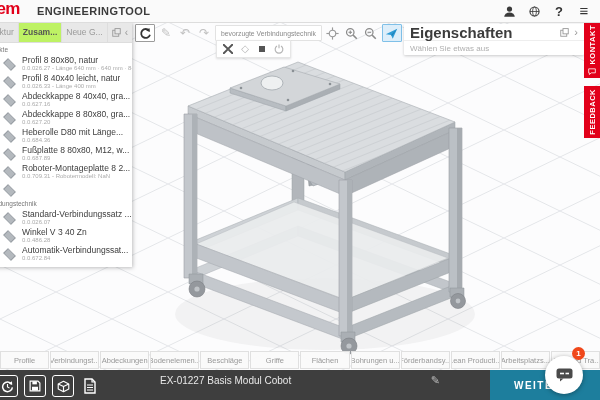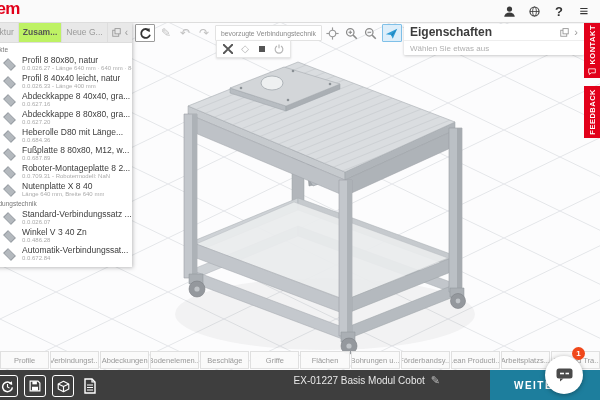--- a/index.html
+++ b/index.html
@@ -44,39 +44,39 @@
   .row{display:flex;align-items:center;height:18px;cursor:pointer;}
   .thumb{flex:0 0 auto;width:9px;height:9px;margin-left:24px;margin-right:7px;
          background:#b4b9be;border:1px solid #969ca2;transform:rotate(45deg) scaleY(.62);}
   .rtxt{overflow:hidden;white-space:nowrap;}
   .rtitle{font-size:8.5px;line-height:9px;color:#3c3c3c;}
   .rsub{font-size:6px;line-height:7px;color:#ababab;}
   
   .props{position:absolute;left:404px;top:24px;width:180px;background:#fff;z-index:20;
          box-shadow:0 1px 3px rgba(0,0,0,.2);border-radius:1px;}
   .props-head{height:16px;display:flex;align-items:center;padding:0 6px;border-bottom:1px solid #eee;}
-  .props-title{font-size:12px;font-weight:bold;color:#3c3c3c;flex:1;}
+  .props-title{font-size:15px;font-weight:bold;color:#3c3c3c;flex:1;}
   .props-icons{display:flex;gap:5px;align-items:center;color:#999;}
   .props-input{height:14px;display:flex;align-items:center;padding:0 6px;font-size:8px;color:#b0b0b0;}
   
   .sidetab{position:absolute;left:584px;width:16px;background:#e2001a;color:#fff;z-index:26;
            display:flex;flex-direction:column;align-items:center;justify-content:center;gap:3px;cursor:pointer;}
   .sidetab span{writing-mode:vertical-rl;transform:rotate(180deg);font-size:7.5px;font-weight:bold;letter-spacing:.5px;}
   .kontakt{top:22px;height:56px;} .feedback{top:86px;height:52px;}
   
   .btabs{position:absolute;left:0;top:351px;width:600px;height:18px;display:flex;gap:1px;z-index:20;}
   .btab{flex:1;background:rgba(250,250,250,.95);border:1px solid #e0e0e0;color:#999;font-size:7.5px;
         display:flex;align-items:center;justify-content:center;white-space:nowrap;overflow:hidden;cursor:pointer;}
   
   .statusbar{position:absolute;left:0;top:370px;width:600px;height:30px;background:#3e3e3e;z-index:21;}
   .sicons{position:absolute;left:-4px;top:5px;display:flex;gap:6px;align-items:center;}
   .sbox{width:20px;height:20px;border:1.5px solid #fff;border-radius:3px;display:flex;
         align-items:center;justify-content:center;cursor:pointer;}
   .proj{position:absolute;left:160px;right:160px;top:0;height:20px;display:flex;align-items:center;
-        justify-content:flex-end;gap:6px;color:#e8e8e8;font-size:10px;}
+        justify-content:space-between;gap:6px;color:#e8e8e8;font-size:10px;}
   .proj .pencil{color:#bbb;font-size:11px;cursor:pointer;}
   .weiter{position:absolute;right:0;top:0;width:110px;height:30px;border:none;background:#1d7e9d;color:#fff;
           font-size:10px;font-weight:bold;letter-spacing:1.5px;display:flex;align-items:center;
           justify-content:center;gap:8px;cursor:pointer;}
   .weiter .chev{font-size:14px;font-weight:bold;margin-top:-2px;}
   
   .fab{position:absolute;left:545px;top:356px;width:38px;height:38px;border-radius:50%;background:#fff;
        box-shadow:0 1px 5px rgba(0,0,0,.35);z-index:40;display:flex;align-items:center;justify-content:center;cursor:pointer;}
   .badge{position:absolute;left:572px;top:347px;width:13px;height:13px;border-radius:50%;background:#f0471a;
          color:#fff;font-size:8px;font-weight:bold;display:flex;align-items:center;justify-content:center;z-index:41;}
@@ -167,20 +167,21 @@
         <circle cx="241" cy="66" r="1.3" fill="#8a9095"></circle>
         <circle cx="293" cy="49" r="1.3" fill="#8a9095"></circle>
         <circle cx="330" cy="62" r="1.3" fill="#8a9095"></circle>
         <circle cx="288" cy="78" r="1.3" fill="#8a9095"></circle>
       </g>
     </g>
   </svg>
 
   <div class="header">
     <span class="logo">item</span>
+    <span class="apptitle">ENGINEERINGTOOL</span>
     <div class="hicons">
       <span class="hicon">
         <svg width="13" height="13" viewBox="0 0 16 16">
             <circle cx="8" cy="5" r="3.2" fill="#3a3a3a"></circle>
             <path d="M1.5 14.5 a6.5 5.4 0 0 1 13 0 Z" fill="#3a3a3a"></path>
           </svg>
       </span>
       <span class="hicon">
         <svg width="13" height="13" viewBox="0 0 16 16">
             <circle cx="8" cy="8" r="5.6" fill="none" stroke="#3a3a3a" stroke-width="1.4"></circle>
@@ -330,24 +331,20 @@
         </div>
       <div class="row">
           <span class="thumb"></span>
         <span class="rtxt">
             <div class="rtitle">Roboter-Montageplatte 8 2...</div>
             <div class="rsub">0.0.709.31 - Robotermodell: NaN</div>
           </span>
         </div>
       <div class="row">
           <span class="thumb"></span>
-        <span class="rtxt">
-            <div class="rtitle">Nutenplatte X 8 40</div>
-            <div class="rsub">Länge 640 mm, Breite 640 mm</div>
-          </span>
         </div>
 
       <div class="sec">Verbindungstechnik</div>
 
       <div class="row">
           <span class="thumb"></span>
         <span class="rtxt">
             <div class="rtitle">Standard-Verbindungssatz ...</div>
             <div class="rsub">0.0.026.07</div>
           </span>

